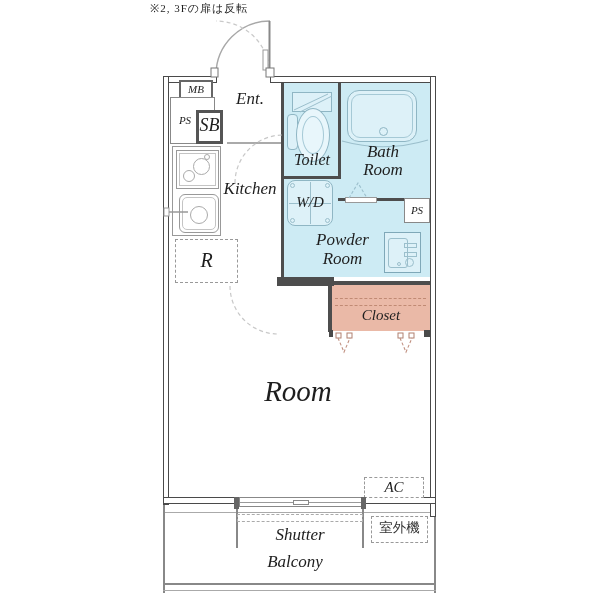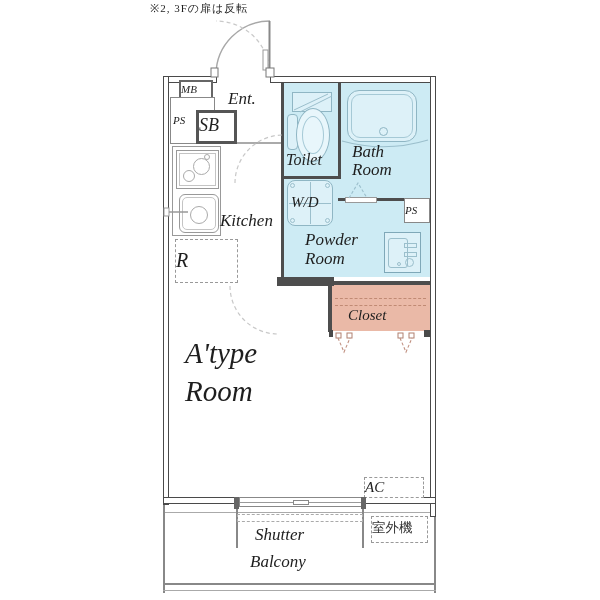--- a/index.html
+++ b/index.html
@@ -2,21 +2,21 @@
 <html><head>
 <meta charset="utf-8">
 <style>
   html,body{margin:0;padding:0;}
   body{font-family:"Liberation Serif","DejaVu Serif",serif;background:#ffffff;}
   #plan{position:relative;width:600px;height:600px;background:#fff;overflow:hidden;}
   .abs{position:absolute;box-sizing:border-box;}
   .room{position:absolute;box-sizing:border-box;}
   .wall{position:absolute;box-sizing:border-box;background:#fff;border:1px solid #4a4a4a;z-index:3;}
   .iwall{position:absolute;background:#4d4d4d;z-index:3;}
-  .lbl{position:absolute;font-style:italic;color:#1e1e1e;text-align:left;white-space:nowrap;z-index:6;line-height:1.1;}
+  .lbl{position:absolute;font-style:italic;color:#1e1e1e;text-align:center;white-space:nowrap;z-index:6;line-height:1.1;}
   .jp{font-style:normal;}
   .fix{position:absolute;box-sizing:border-box;z-index:2;}
   .box{position:absolute;box-sizing:border-box;background:#fff;z-index:4;}
   svg.overlay{position:absolute;left:0;top:0;z-index:5;pointer-events:none;}
 </style>
 </head>
 <body>
 
 <div id="plan">
 
@@ -49,21 +49,21 @@
   <div class="box" style="left:345px;top:197px;width:32px;height:6px;border:1px solid #999;z-index:4;"></div>
 
   <div class="abs" style="left:227px;top:142px;width:54px;height:2px;background:#aaa;z-index:2;"></div>
 
   <div class="box" style="left:179px;top:80px;width:34px;height:19px;border:2px solid #666;">
     <div class="lbl" style="left:0;right:0;top:1px;font-size:11px;">MB</div>
   </div>
   <div class="box" style="left:170px;top:97px;width:45px;height:47px;border:1px solid #888;">
     <div class="lbl" style="left:2px;width:24px;top:16px;font-size:11px;">PS</div>
   </div>
-  <div class="box" style="left:196px;top:110px;width:41px;height:34px;border:3px solid #555;">
+  <div class="box" style="left:196px;top:110px;width:27px;height:34px;border:3px solid #555;">
     <div class="lbl" style="left:0;right:0;top:3px;font-size:18px;">SB</div>
   </div>
   <div class="box" style="left:404px;top:198px;width:26px;height:25px;border:1px solid #888;z-index:4;">
     <div class="lbl" style="left:0;right:0;top:5px;font-size:11px;">PS</div>
   </div>
 
   <div class="fix" style="left:172px;top:146px;width:49px;height:90px;border:1px solid #999;background:#fff;"></div>
   <div class="fix" style="left:176px;top:150px;width:43px;height:39px;border:1px solid #999;background:#fff;">
     <div class="abs" style="left:2px;top:2px;right:2px;bottom:2px;border:1px solid #c4c4c4;"></div>
     <div class="abs" style="left:16px;top:7px;width:17px;height:17px;border:1px solid #aaa;border-radius:50%;"></div>
@@ -121,34 +121,34 @@
   <div class="abs" style="left:163px;top:590px;width:273px;height:1px;background:#aaa;"></div>
   <div class="abs" style="left:165px;top:512px;width:269px;height:1px;background:#aaa;"></div>
   <div class="abs" style="left:236px;top:508px;width:2px;height:40px;background:#888;"></div>
   <div class="abs" style="left:362px;top:508px;width:2px;height:40px;background:#888;"></div>
   <div class="abs" style="left:237px;top:514px;width:126px;height:8px;border:1px dashed #aaa;box-sizing:border-box;"></div>
   <div class="fix" style="left:371px;top:516px;width:57px;height:27px;border:1.5px dashed #999;background:#fff;">
     <div class="lbl jp" style="left:0;right:0;top:4px;font-size:13.5px;color:#333;">室外機</div>
   </div>
 
   <div class="lbl" style="left:228px;top:90px;width:44px;font-size:17px;">Ent.</div>
-  <div class="lbl" style="left:220px;top:180px;width:60px;font-size:17px;margin-top:32px;">Kitchen</div>
+  <div class="lbl" style="left:220px;top:180px;width:60px;font-size:17px;">Kitchen</div>
   <div class="lbl" style="left:286px;top:151px;width:52px;font-size:16px;">Toilet</div>
   <div class="lbl" style="left:352px;top:143px;width:62px;font-size:17px;line-height:18px;">
     <span>Bath</span><br>
     <span>Room</span>
   </div>
   <div class="lbl" style="left:291px;top:194px;width:38px;font-size:15px;">W/D</div>
   <div class="lbl" style="left:305px;top:230px;width:75px;font-size:17px;line-height:19px;">
     <span>Powder</span><br>
     <span>Room</span>
   </div>
   <div class="lbl" style="left:348px;top:307px;width:66px;font-size:15px;">Closet</div>
   <div class="lbl" style="left:185px;top:334px;width:226px;font-size:29px;line-height:38px;">
-    <span>A'type</span><br>
+    <br>
     <span>Room</span><br>
   </div>
   <div class="lbl" style="left:250px;top:553px;width:90px;font-size:17px;">Balcony</div>
   <div class="lbl" style="left:255px;top:526px;width:90px;font-size:17px;">Shutter</div>
 
   <svg class="overlay" width="600" height="600" viewBox="0 0 600 600">
 
     <path d="M 216 75 A 54 54 0 0 1 270 21" fill="none" stroke="#a8a8a8" stroke-width="1.4"></path>
     <path d="M 270 75 A 54 54 0 0 0 216 21" fill="none" stroke="#c9c9c9" stroke-width="1.2" stroke-dasharray="4 3"></path>
     <line x1="269.5" y1="21" x2="269.5" y2="76" stroke="#888" stroke-width="2"></line>

